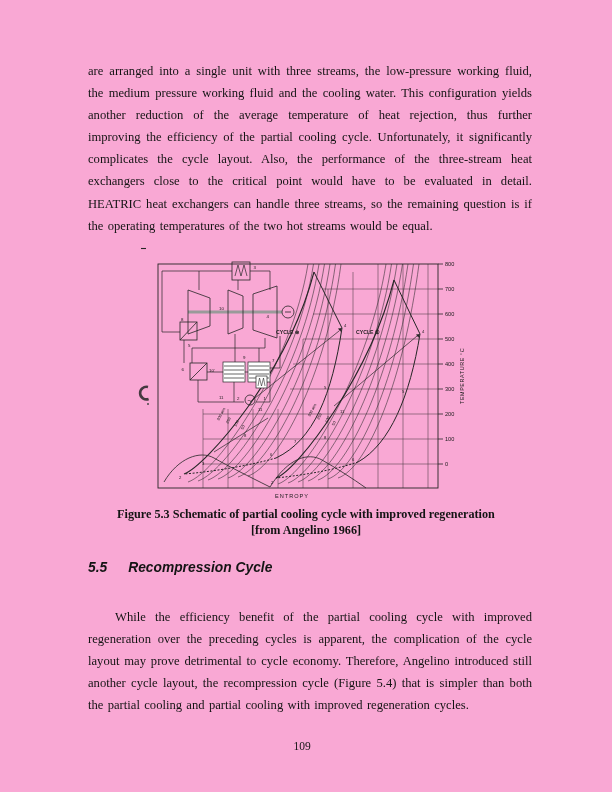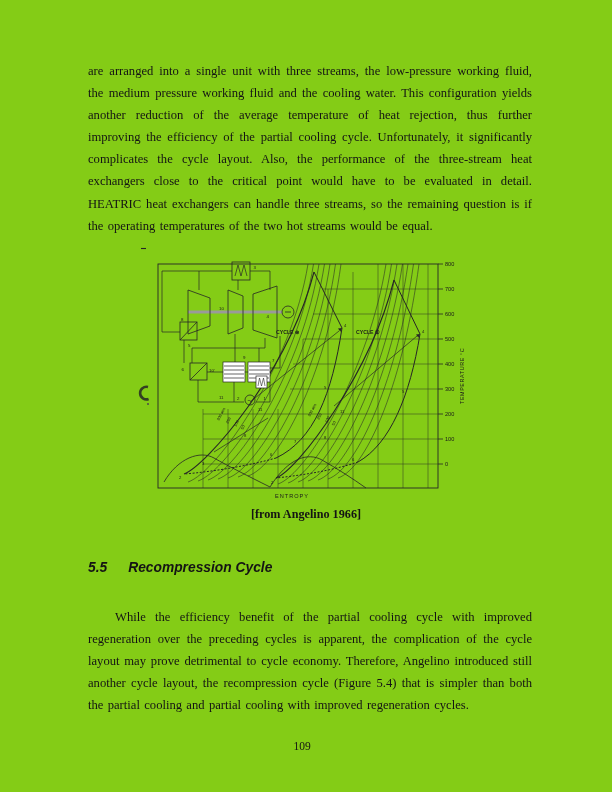--- a/index.html
+++ b/index.html
@@ -1,16 +1,16 @@
 <!DOCTYPE html>
 <html><head>
 <meta charset="utf-8">
 <style>
   html,body{margin:0;padding:0;background:#e8e8e8;}
-  .sheet{position:relative;width:612px;height:792px;background:#84cc16;overflow:hidden;
+  .sheet{position:relative;width:612px;height:792px;background:#f9a8d4;overflow:hidden;
          font-family:"Liberation Serif", serif;color:#141414;}
   .body-text{position:absolute;width:444px;margin:0;text-align:justify;
              font-size:12.6px;line-height:22.1px;word-spacing:1.2px;}
   .para1{left:88px;top:60px;}
   .para2{left:88px;top:594px;text-indent:27px;margin-top:12px;}
   .figure-wrap{position:absolute;left:118px;top:244px;width:354px;height:258px;}
   .caption{position:absolute;left:0;top:507px;width:612px;text-align:center;
            font-weight:bold;font-size:12.2px;line-height:15.5px;}
   .heading{position:absolute;left:88px;top:560px;
            font-family:"Liberation Sans", sans-serif;font-weight:bold;font-style:italic;
@@ -228,20 +228,21 @@
           <text x="154" y="118">7</text>
           <text x="101" y="155">11</text>
           <text x="119" y="155.5">2</text>
           <text x="145.5" y="155.5">1</text>
         </g>
       </g>
     </svg>
   </div>
 
   <div class="caption">
+    <div>Figure 5.3 Schematic of partial cooling cycle with improved regeneration</div>
     <div>[from Angelino 1966]</div>
   </div>
 
   <div class="heading">
     <span class="h-num">5.5</span><span>Recompression Cycle</span>
   </div>
 
   <p class="body-text para2">While the efficiency benefit of the partial cooling cycle with improved regeneration over the preceding cycles is apparent, the complication of the cycle layout may prove detrimental to cycle economy.  Therefore, Angelino introduced still another cycle layout, the recompression cycle (Figure 5.4) that is simpler than both the partial cooling and partial cooling with improved regeneration cycles.</p>
 
   <div class="pageno">109</div>

